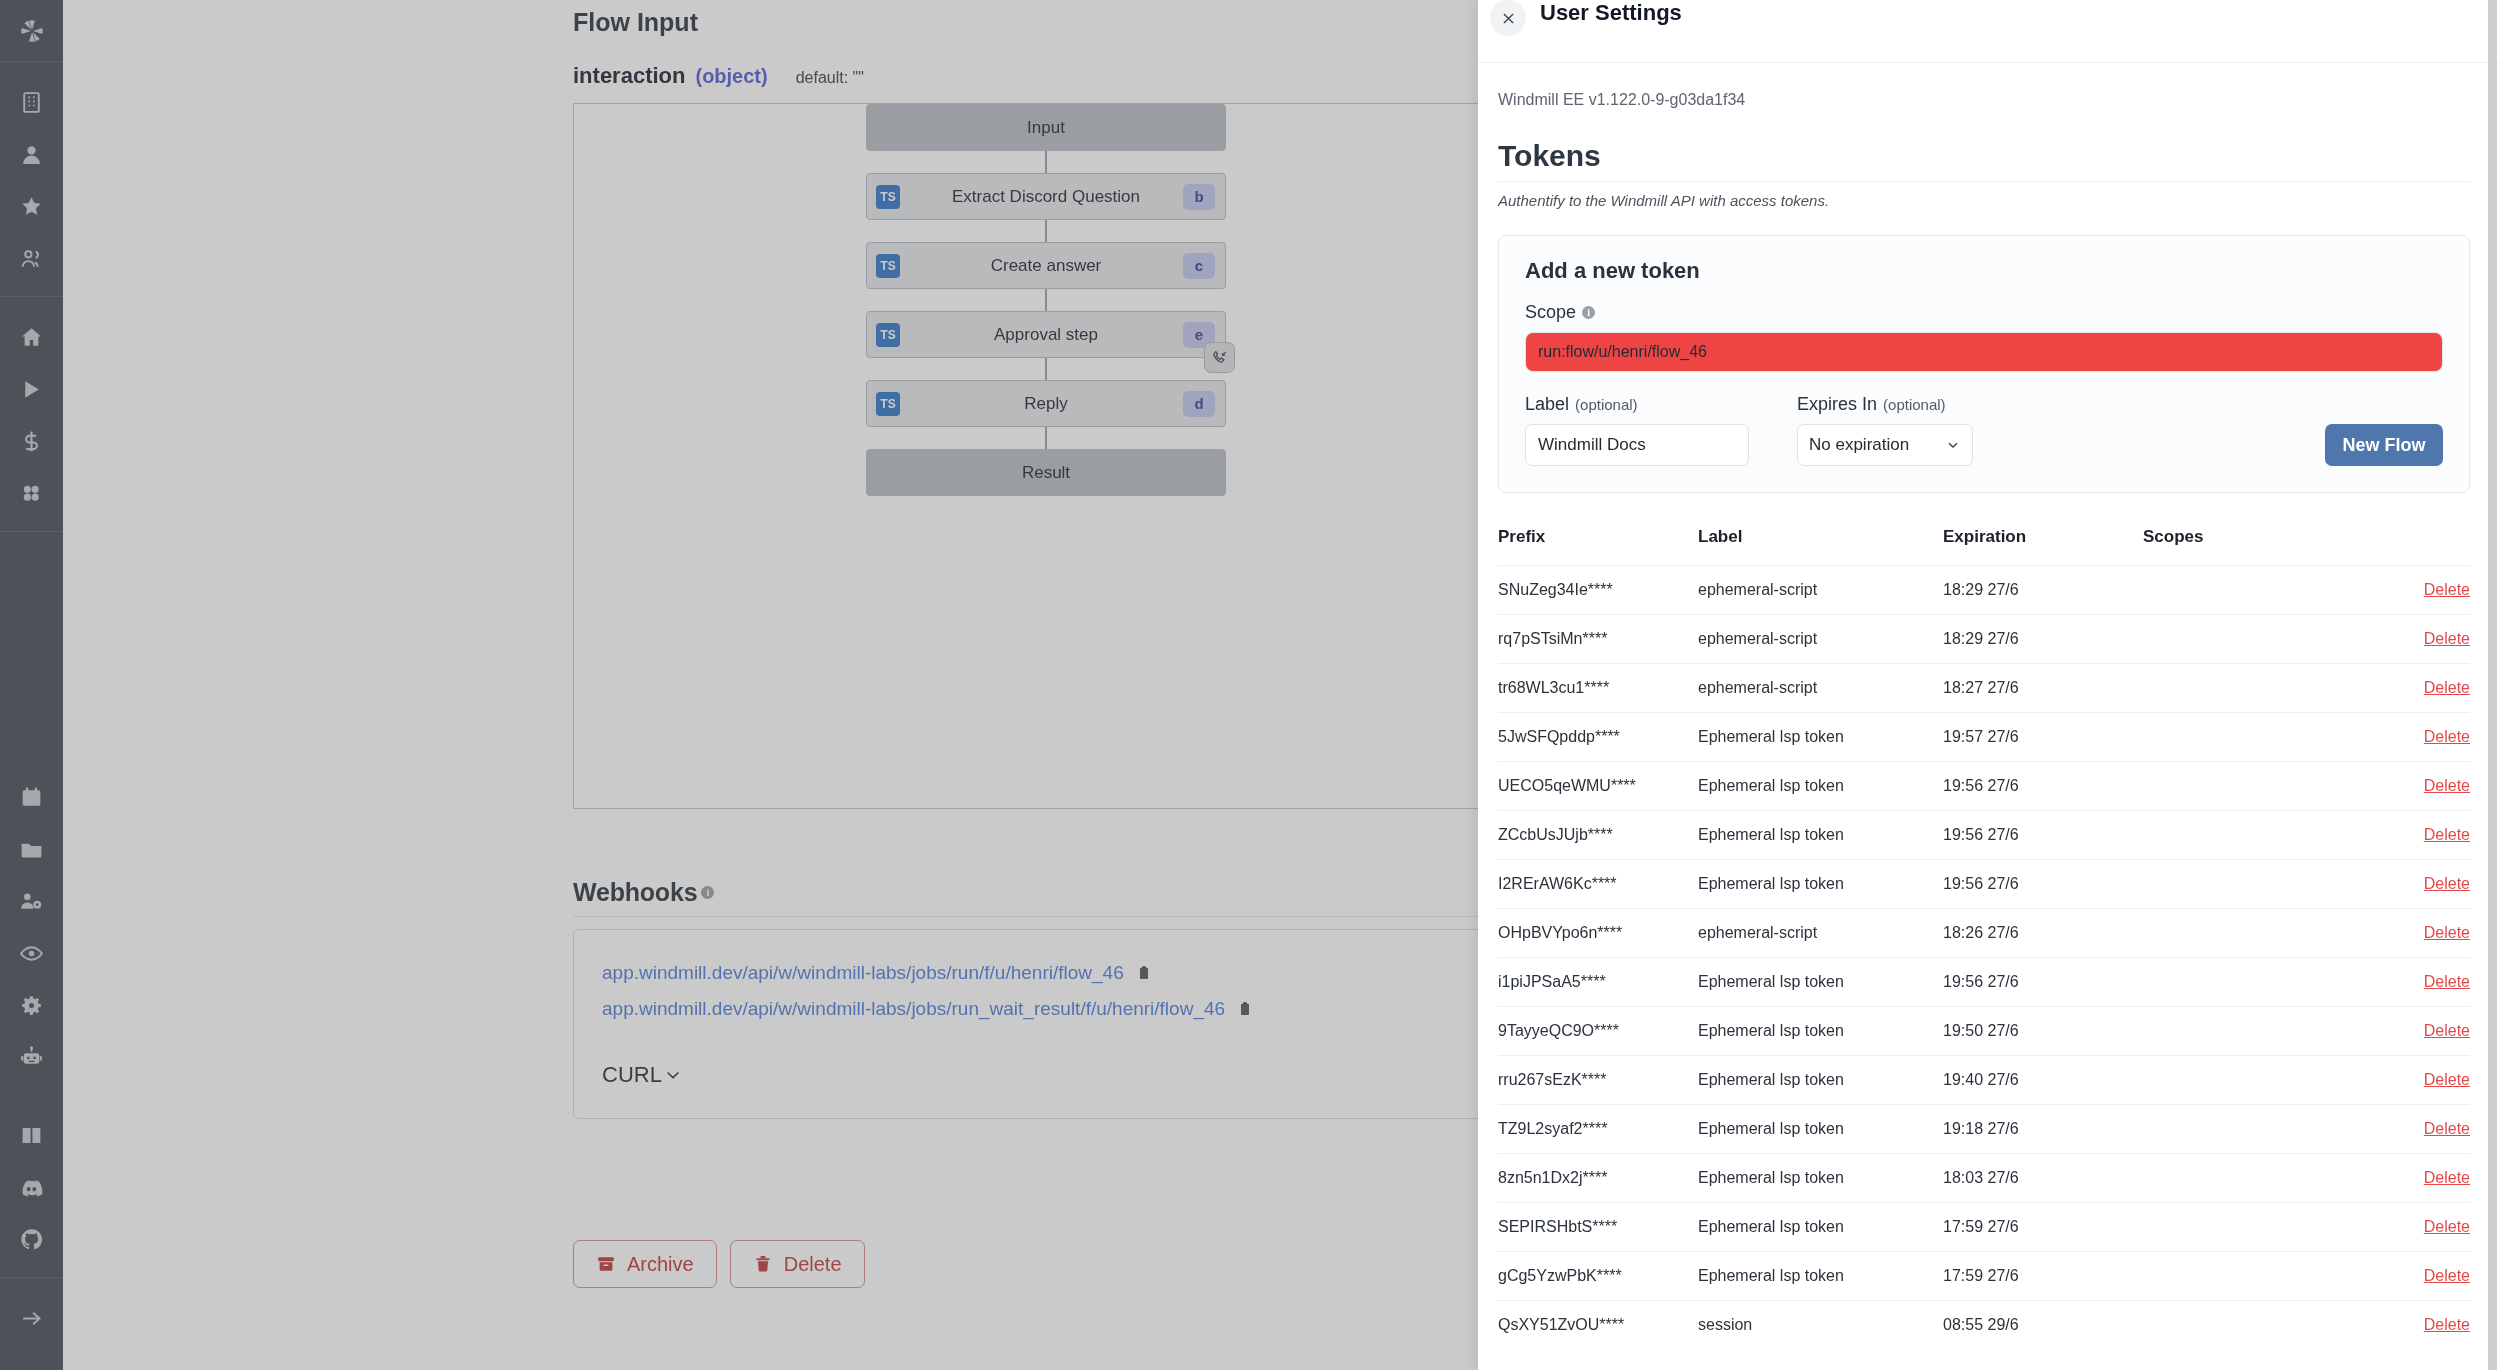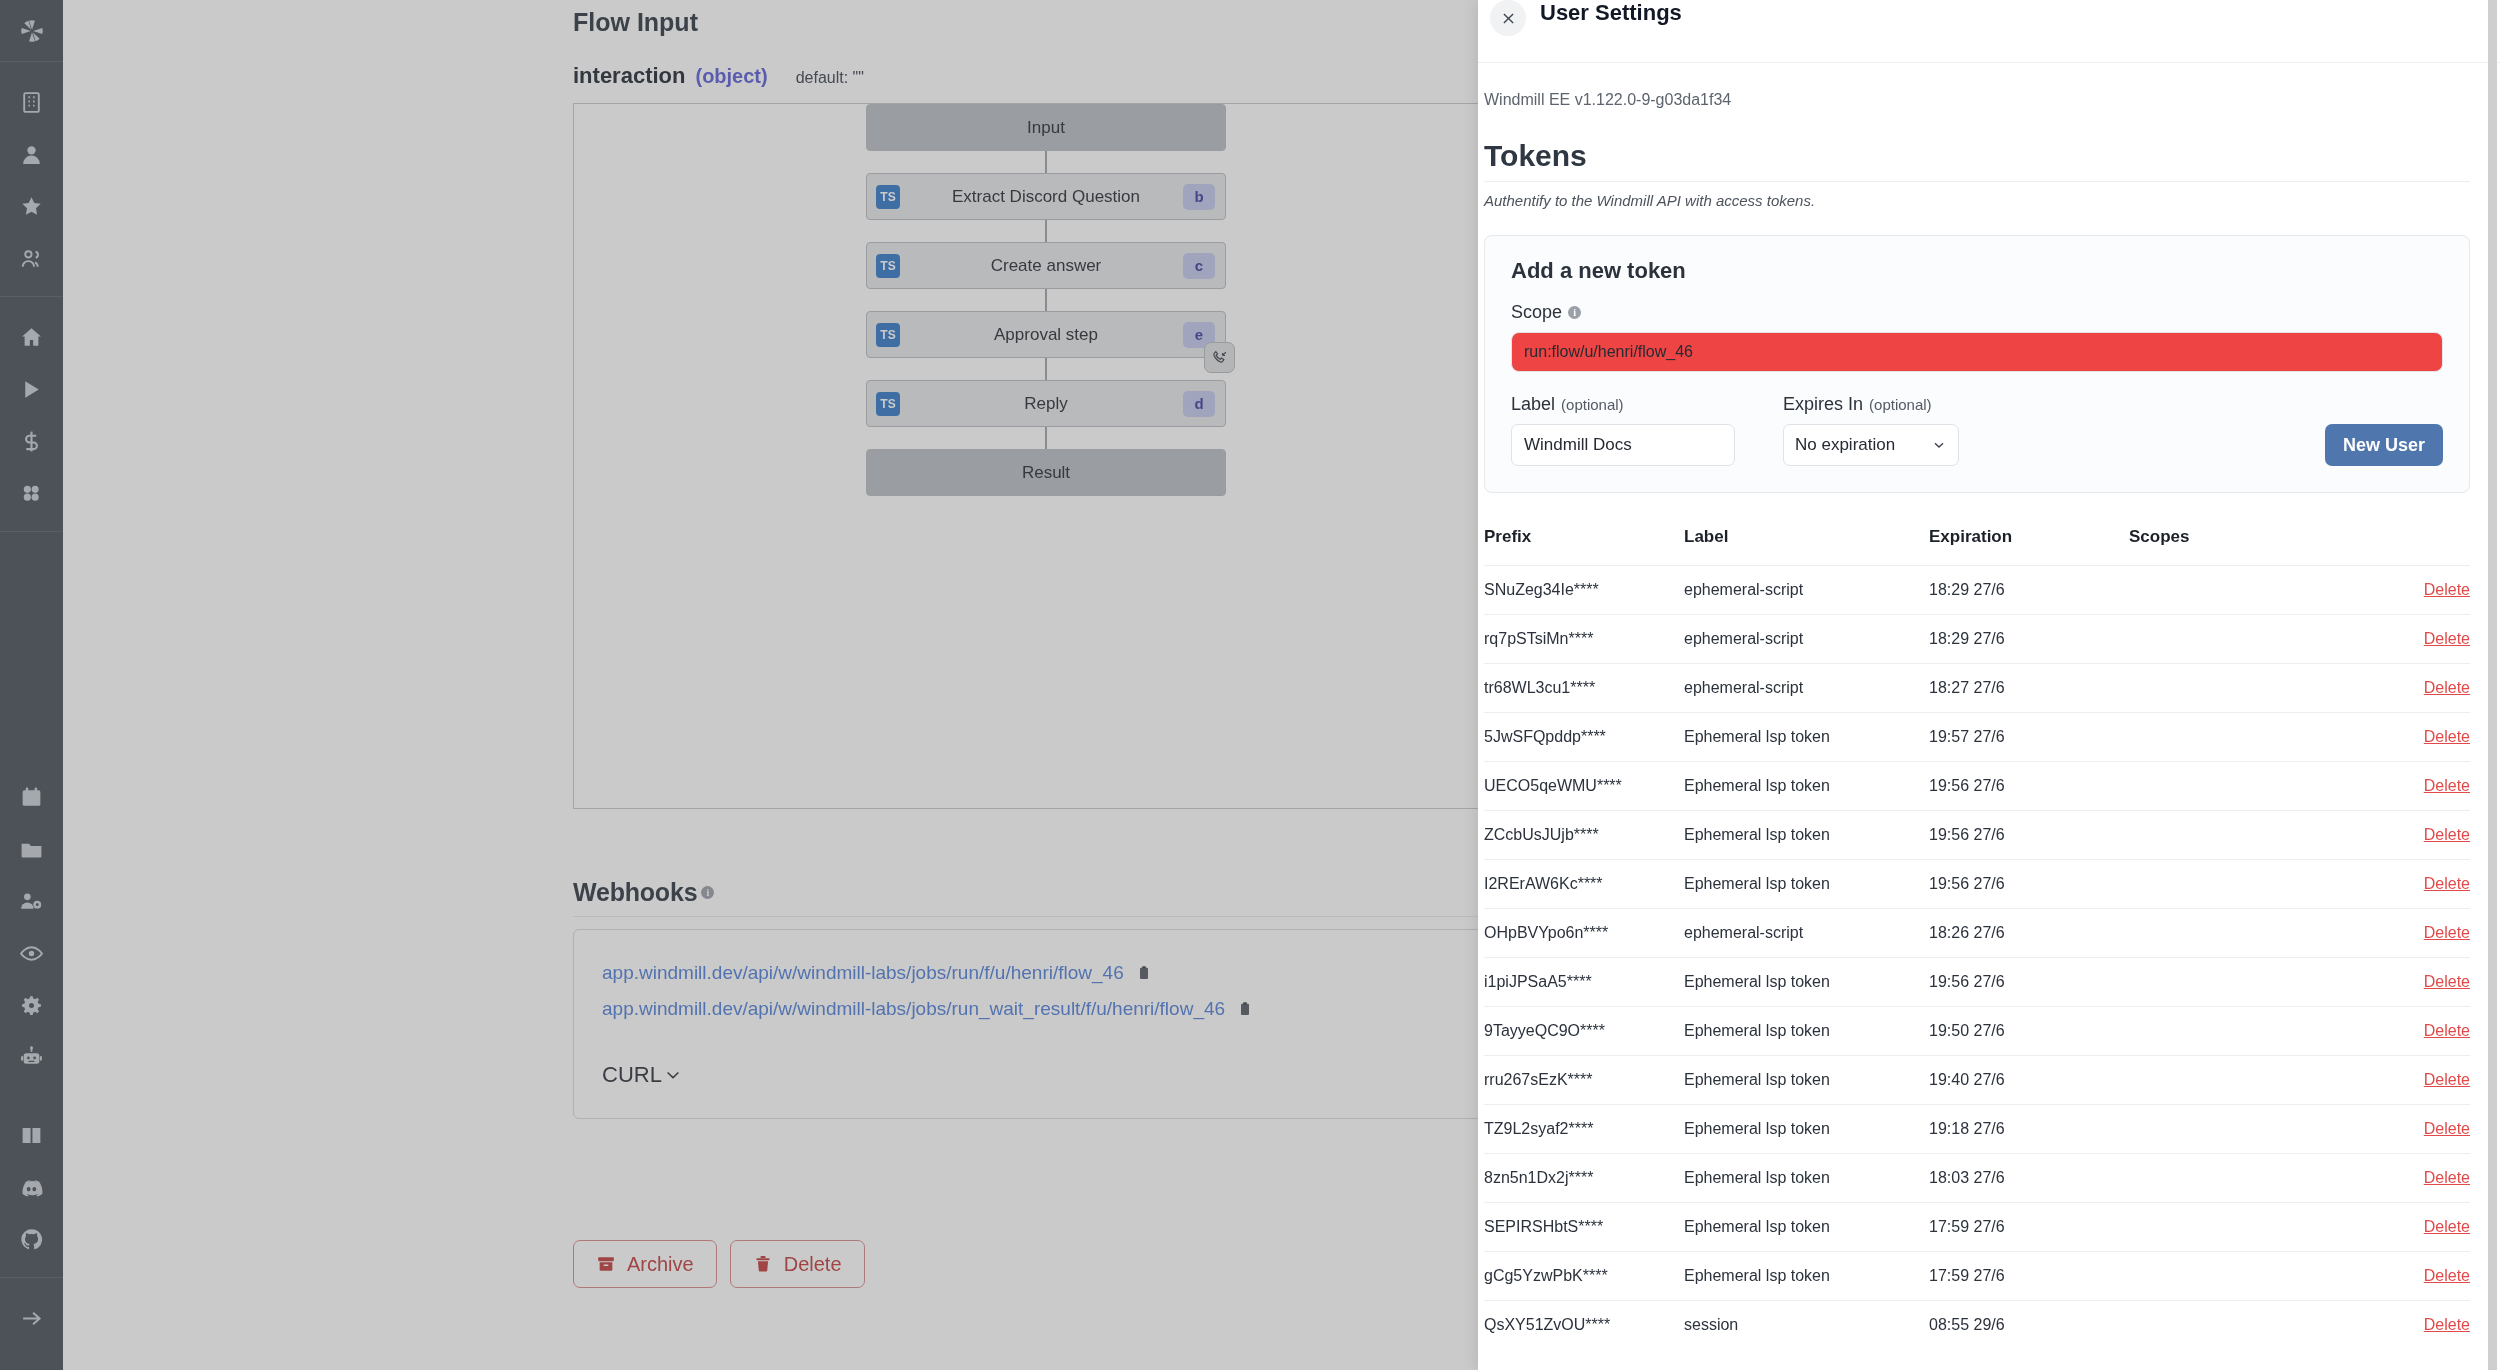--- a/index.html
+++ b/index.html
@@ -105,21 +105,21 @@
     box-shadow: -2px 0 14px rgba(0,0,0,0.10);
   }
   .drawer-head {
     height: 63px; display: flex; gap: 14px; padding-left: 12px;
     border-bottom: 1px solid #eceef0; flex: 0 0 auto;
   }
   .close-btn { width: 36px; height: 36px; border-radius: 50%; background: #f1f2f4;
                display:flex; align-items:center; justify-content:center; cursor: pointer; border: none;}
   .drawer-title { font-size: 22px; font-weight: bold; color: #121826; }
 
-  .drawer-body { flex: 1 1 auto; overflow: hidden; position: relative; padding: 0 30px 0 6px; }
+  .drawer-body { flex: 1 1 auto; overflow: hidden; position: relative; padding: 0 30px 0 20px; }
   .version { font-size: 16px; color: #5d646e; padding: 28px 0 0 0; }
 
   .tokens-head { margin-top: 30px; }
   .tokens-h1 { font-size: 30px; font-weight: bold; color: #2f3743; }
   .tokens-rule { border-bottom: 1px solid #eceef0; margin-top: 8px; }
   .tokens-sub { margin-top: 10px; font-size: 15px; font-style: italic; color: #4c535d; }
 
   .add-card {
     margin-top: 26px; border: 1px solid #e6e8eb; border-radius: 8px;
     background: #fbfcfd; padding: 22px 26px 26px 26px;
@@ -487,21 +487,21 @@
             </div>
             <div class="select-box">
               <span>No expiration</span>
               <svg viewBox="0 0 24 24" width="16" height="16" fill="none" stroke="#3a4049" stroke-width="2">
                 <path d="M6 9.5 12 15 18 9.5"></path>
               </svg>
             </div>
           </div>
 
           <div class="col-btn">
-            <button class="new-token-btn">New User</button>
+            <button class="new-token-btn">New Flow</button>
           </div>
         </div>
       </div>
 
       <table class="tok-table">
         <thead>
           <tr>
             <th class="c-prefix">Prefix</th>
             <th class="c-label">Label</th>
             <th class="c-exp">Expiration</th>

